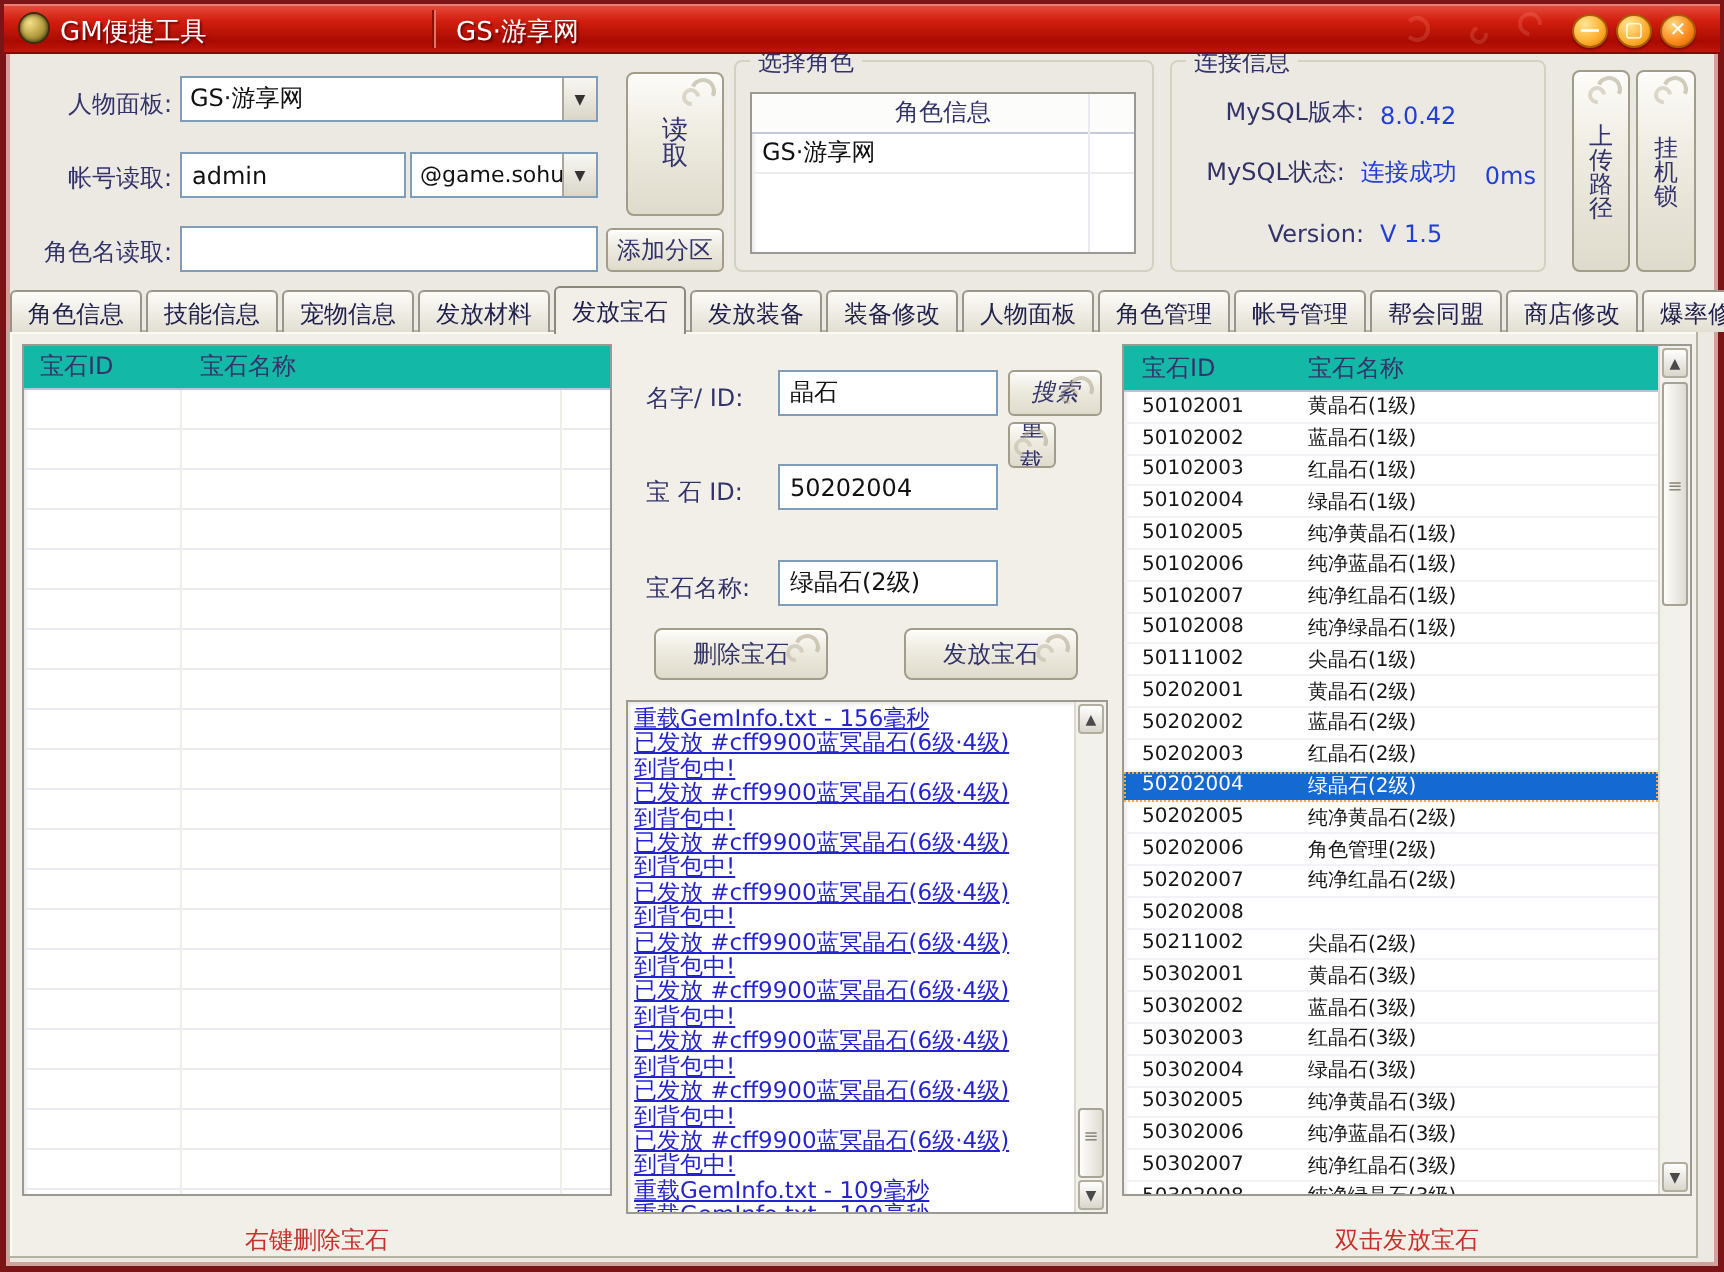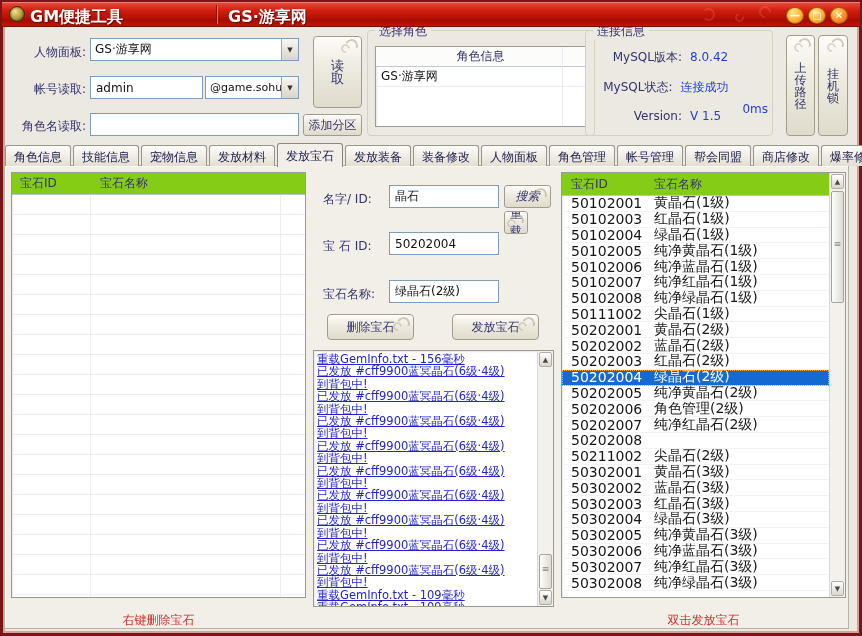--- a/index.html
+++ b/index.html
@@ -7,21 +7,21 @@
   #win{position:relative;width:862px;height:636px;background:#ece9e2;overflow:hidden;
        box-shadow:inset 0 0 0 3px #7a1416, inset 0 0 0 5px rgba(186,104,96,.55);}
 
   
   .titlebar{position:absolute;left:2px;right:2px;top:2px;height:25px;z-index:9;
     background:linear-gradient(#e7503f 0%,#d21e0f 35%,#a90b02 78%,#c2150a 100%);
     border-bottom:1px solid #7e0b04;box-shadow:inset 0 1px 0 rgba(255,255,255,.28);overflow:hidden;}
   .appicon{position:absolute;left:7px;top:4px;width:16px;height:16px;border-radius:50%;
     background:radial-gradient(circle at 35% 32%,#f4e08a,#b49a3c 55%,#5d5a22 95%);
     border:1px solid #3e2c10;box-shadow:inset 0 0 2px #2c3a12;}
-  .ttext{position:absolute;top:5px;font-size:16px;font-weight:bold;color:#fff;
+  .ttext{position:absolute;top:5px;font-size:13px;font-weight:normal;color:#fff;
     text-shadow:1px 1px 1px rgba(90,0,0,.8);white-space:nowrap;}
   .tdivider{position:absolute;left:214px;top:3px;width:0;height:19px;
     border-left:1px solid #8d0e05;border-right:1px solid #e4705d;}
   .tdec{position:absolute;border:2px solid rgba(255,170,150,.18);border-radius:50%;border-left-color:transparent;}
   .wbtn{position:absolute;top:5px;width:18px;height:17px;border-radius:50%;cursor:pointer;
     background:radial-gradient(circle at 35% 28%,#ffe694,#ffb234 55%,#e88300 95%);
     border:1px solid #a65f05;color:#fff;font-size:10px;font-weight:bold;
     display:flex;align-items:center;justify-content:center;line-height:1;
     box-shadow:0 1px 1px rgba(80,0,0,.5);}
   .wbtn.close{background:radial-gradient(circle at 35% 28%,#ffd97e,#ff8d22 55%,#d96200 95%);}
@@ -49,46 +49,46 @@
   
   .rolelist{position:absolute;left:7px;top:15px;right:8px;bottom:8px;background:#fff;
     border:1px solid #9a9a93;box-shadow:inset 1px 1px 2px rgba(0,0,0,.10);overflow:hidden;}
   .rolehead{height:20px;background:#fcfcfa;border-bottom:1px solid #c3c9da;
     font-size:12px;color:#33336b;display:flex;align-items:center;justify-content:center;}
   .rolerow{height:20px;border-bottom:1px solid #ecebf0;font-size:12px;color:#111;
     display:flex;align-items:center;padding:0 5px;}
   .rolecol{position:absolute;top:0;bottom:0;right:22px;border-left:1px solid #eceaf0;}
 
   
-  .cirow{position:absolute;left:6px;right:4px;height:16px;display:flex;font-size:12px;align-items:center;}
+  .cirow{position:absolute;left:6px;right:4px;height:16px;display:flex;font-size:12px;align-items:flex-end;}
   .cirow .cl{width:90px;text-align:right;color:#33336b;white-space:nowrap;}
   .cirow .cv{margin-left:8px;color:#1f3fd8;white-space:nowrap;}
   .cirow .cx{margin-left:14px;color:#1f3fd8;margin-top:44px;}
 
   
   #tabbar{position:absolute;left:4px;top:142px;height:24px;display:flex;align-items:flex-end;z-index:3;}
   .tab{height:21px;margin:0 1px;padding:2px 8px 0 8px;font-size:12px;color:#22224e;
     background:linear-gradient(#fdfcf9,#e2ded2);border:1px solid #98968a;border-bottom:none;
     border-radius:3px 3px 0 0;display:flex;align-items:center;white-space:nowrap;cursor:pointer;}
   .tab.active{height:24px;background:#f2efe8;border-color:#8a887c;position:relative;z-index:4;margin-bottom:-1px;}
 
   
   .page{position:absolute;left:4px;top:165px;width:845px;height:464px;background:#f2efe8;
     border:1px solid #b7b3a4;box-shadow:inset 1px 1px 0 #fbfaf5;z-index:2;}
 
   .list{position:absolute;background:#fff;border:1px solid #9a9a93;box-shadow:inset 1px 1px 2px rgba(0,0,0,.10);overflow:hidden;}
-  .lhead{position:absolute;left:0;right:0;top:0;background:#84cc16;border-bottom:1px solid #bcc3d7;
+  .lhead{position:absolute;left:0;right:0;top:0;background:#14b8a6;border-bottom:1px solid #bcc3d7;
     display:flex;font-size:12px;color:#33336b;align-items:center;}
   .lhead .h1{width:82px;padding-left:9px;}
   .lhead .h2{padding-left:10px;}
   .lbody{position:absolute;left:0;right:0;bottom:0;overflow:hidden;}
   .vline{position:absolute;top:0;bottom:0;border-left:1px solid #efeee8;}
   .gridlines{position:absolute;left:0;right:0;top:0;bottom:0;
     background:repeating-linear-gradient(to bottom,transparent 0 19px,#ecebf1 19px 20px);}
-  .lrow{display:flex;height:15.8px;font-size:14px;color:#161616;align-items:center;
+  .lrow{display:flex;height:15.8px;font-size:10px;color:#161616;align-items:center;
     border-bottom:1px solid #f3f2f6;cursor:default;}
   .lrow .c1{width:82px;padding-left:9px;white-space:nowrap;overflow:hidden;}
   .lrow .c2{flex:1;padding-left:10px;white-space:nowrap;overflow:hidden;}
   .lrow.sel{background:#1569d3;color:#fff;outline:1px dotted #ffa640;outline-offset:-1px;}
 
   
   .sb{position:absolute;top:0;bottom:0;right:0;width:16px;background:#f2f1ec;border-left:1px solid #dcd9cf;}
   .sbbtn{position:absolute;left:1px;right:1px;height:15px;background:linear-gradient(#fefefe,#d9d6cc);
     border:1px solid #b2ae9f;border-radius:2px;font-size:7px;color:#4a4a4a;
     display:flex;align-items:center;justify-content:center;cursor:pointer;}
@@ -135,21 +135,21 @@
     <div class="arrowbtn">▼</div>
   </div>
 
   <div class="nlabel" style="left:2px;top:118px;width:84px;text-align:right;">角色名读取:</div>
   <div class="tinput" style="left:90px;top:113px;width:209px;height:23px;"></div>
   <div class="btn" style="left:303px;top:114px;width:59px;height:22px;border-radius:3px;">添加分区</div>
 
   <div class="btn vbtn orn" style="left:313px;top:36px;width:49px;height:72px;font-size:13px;letter-spacing:0;gap:10px;">读
 取</div>
 
-  <div class="group" style="left:367px;top:30px;width:228px;height:106px;">
+  <div class="group" style="left:367px;top:30px;width:210px;height:106px;">
     <div class="gtitle">选择角色</div>
     <div class="rolelist">
       <div class="rolehead">角色信息</div>
       <div id="rolebody">
           <div class="rolerow">GS·游享网</div>
         </div>
       <div class="rolecol"></div>
     </div>
   </div>
 
@@ -258,20 +258,24 @@
       <div class="lhead" style="height:23px;">
         <span class="h1">宝石ID</span>
         <span class="h2">宝石名称</span>
       </div>
       <div class="lbody" style="top:23px;right:16px;" id="rightbody">
           <div class="lrow">
             <span class="c1">50102001</span>
             <span class="c2">黄晶石(1级)</span>
           </div>
           <div class="lrow">
+            <span class="c1">50102002</span>
+            <span class="c2">蓝晶石(1级)</span>
+          </div>
+          <div class="lrow">
             <span class="c1">50102003</span>
             <span class="c2">红晶石(1级)</span>
           </div>
           <div class="lrow">
             <span class="c1">50102004</span>
             <span class="c2">绿晶石(1级)</span>
           </div>
           <div class="lrow">
             <span class="c1">50102005</span>
             <span class="c2">纯净黄晶石(1级)</span>

